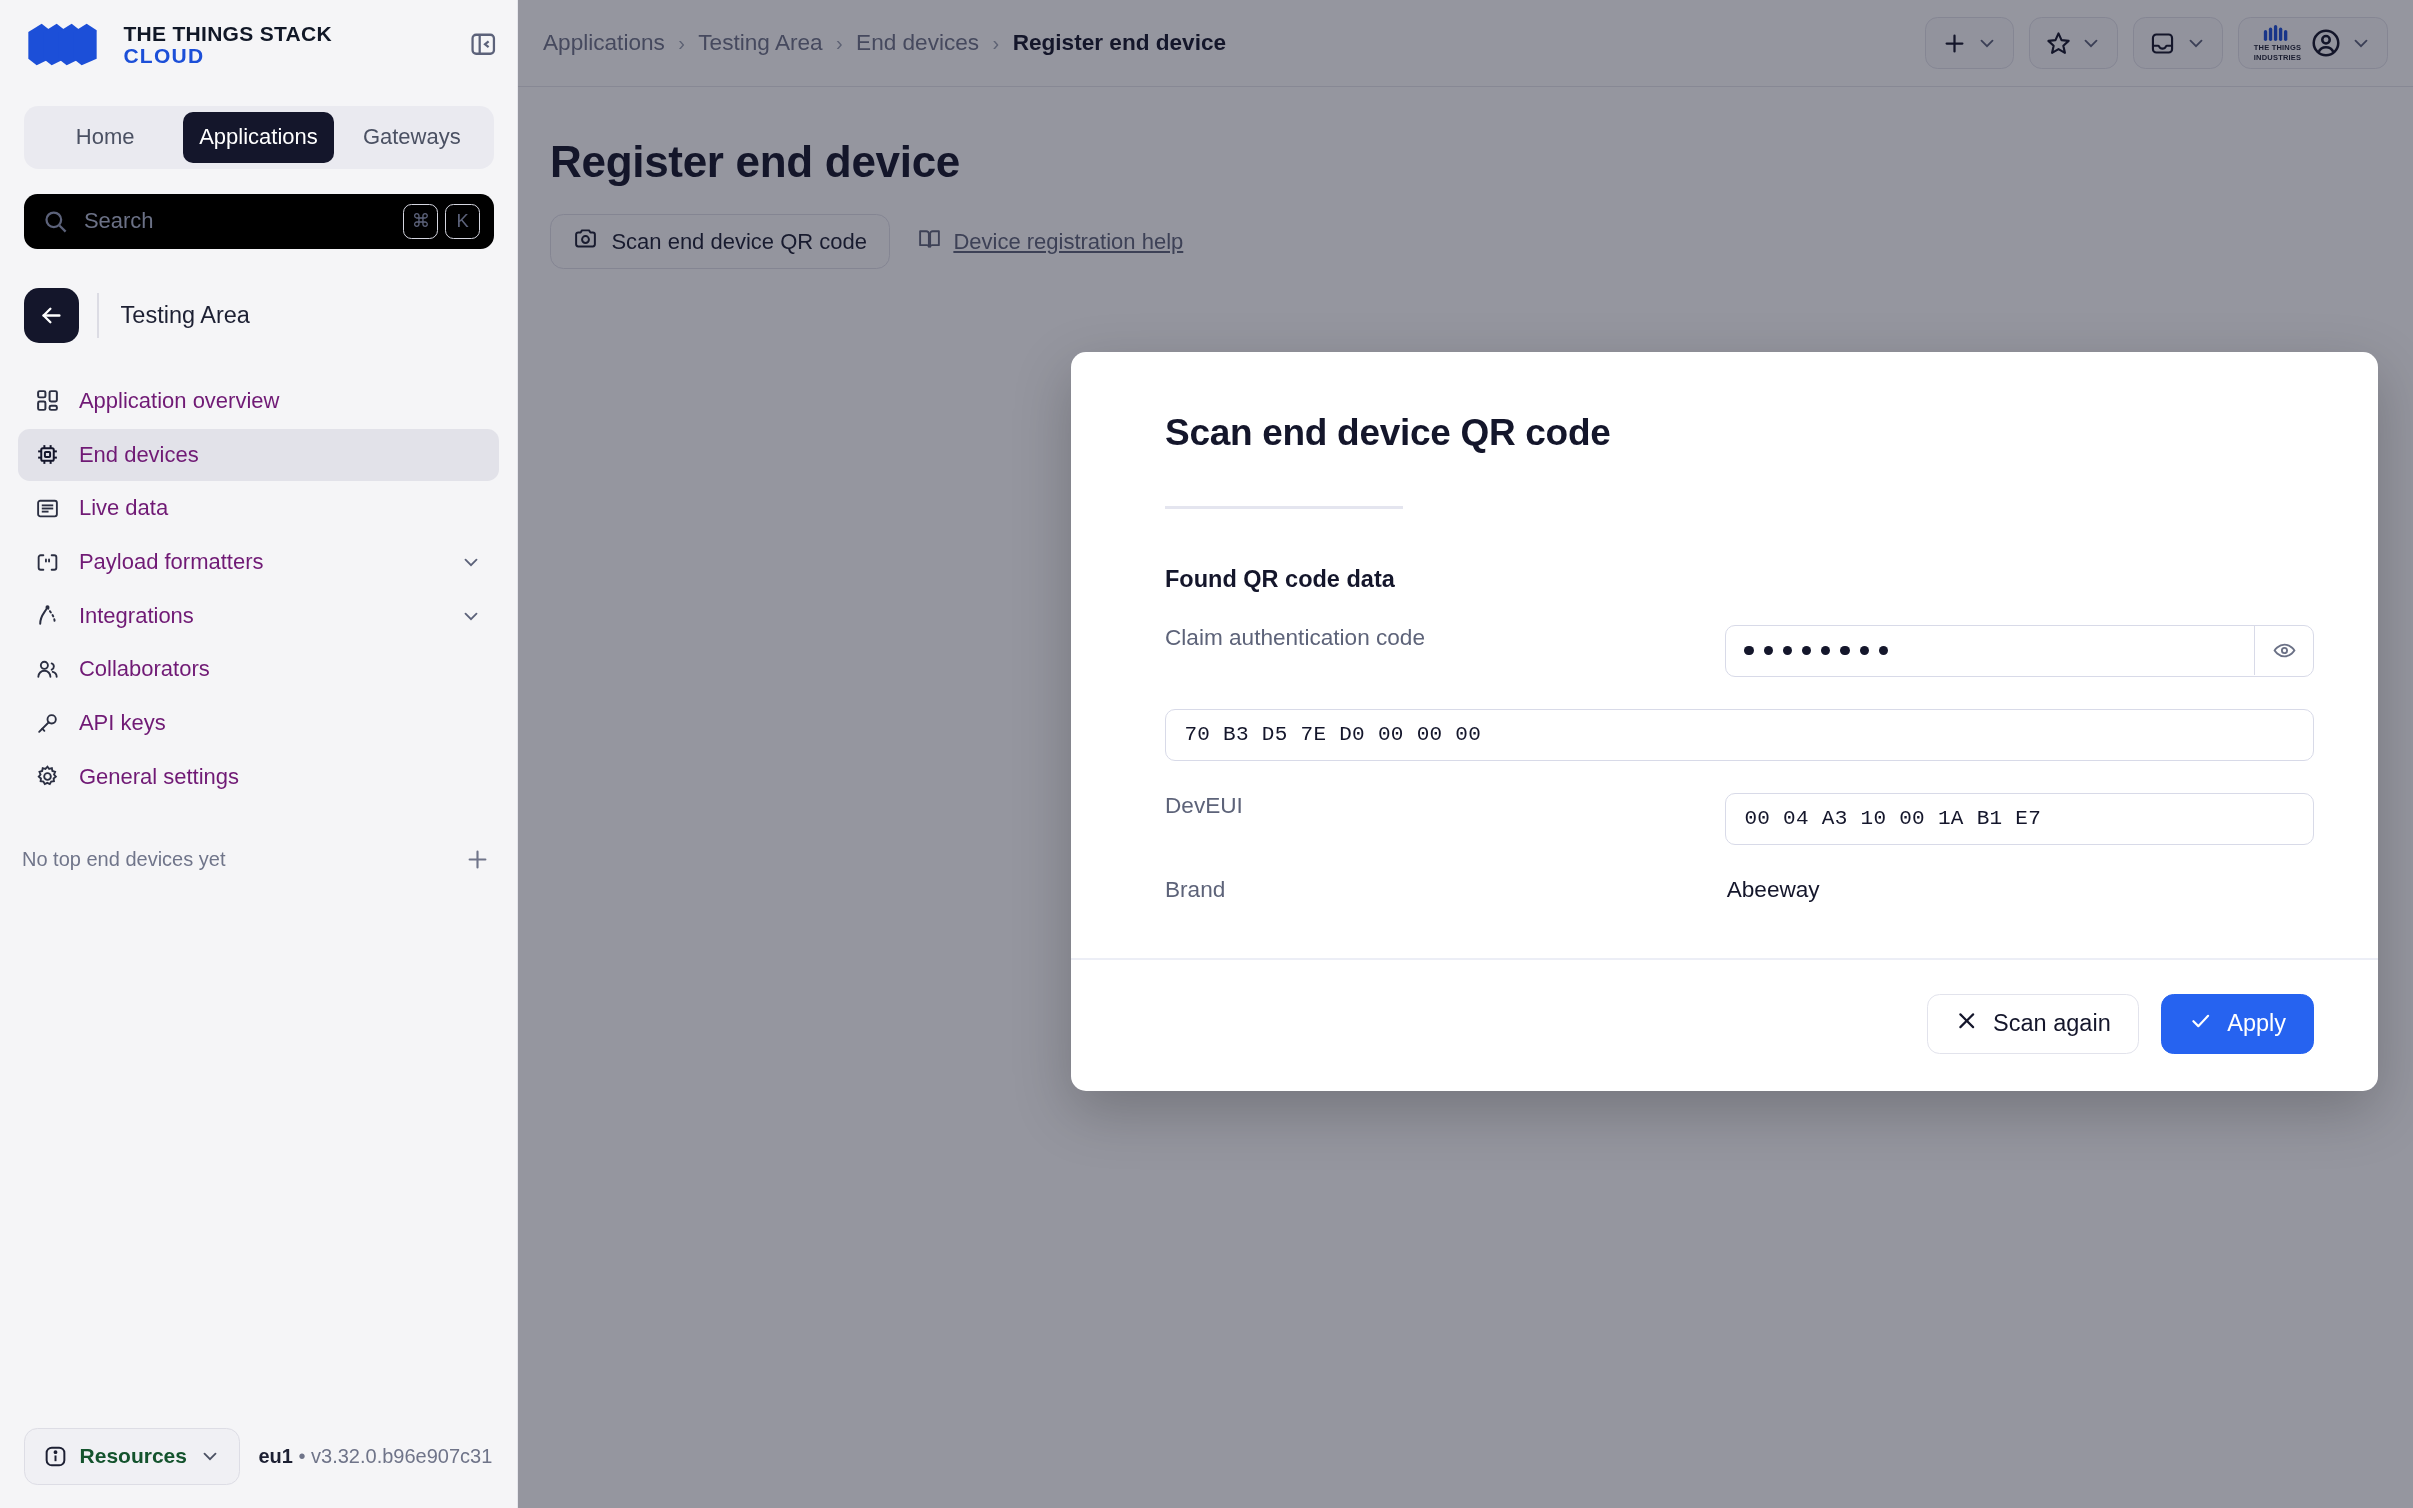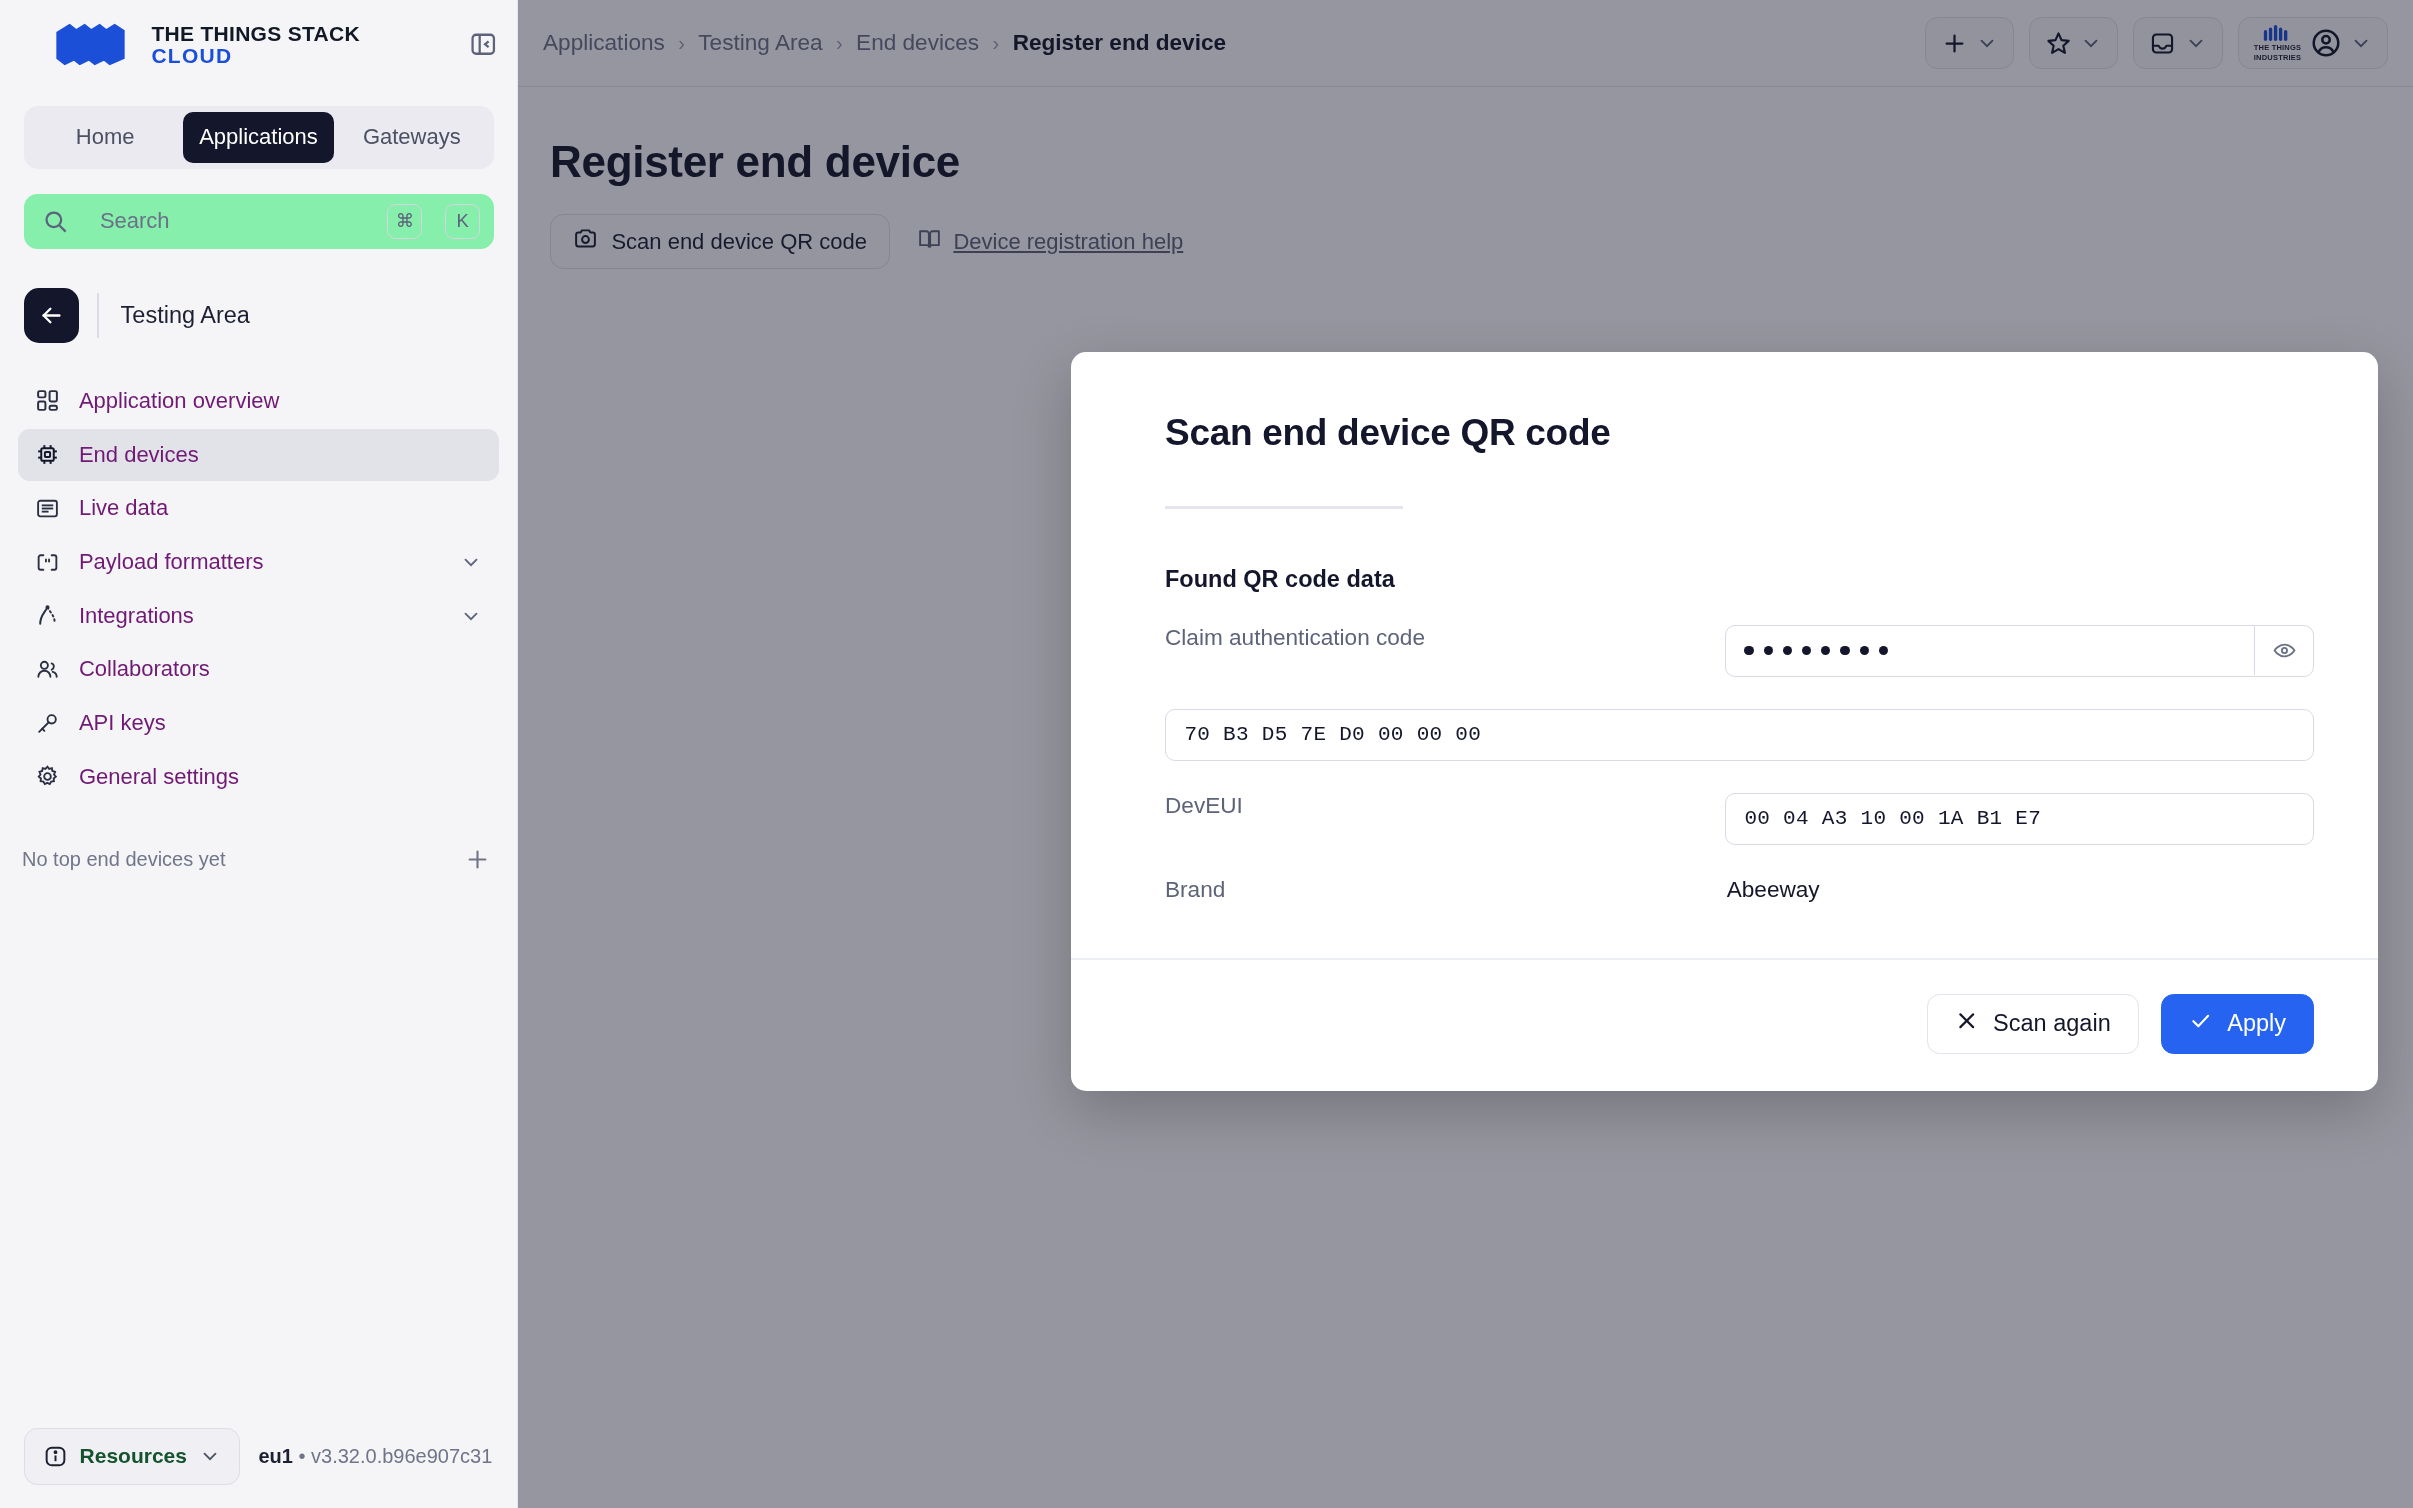--- a/index.html
+++ b/index.html
@@ -12,33 +12,33 @@
   .app { position: relative; width: 2413px; height: 1508px; display: flex; }
 
   
   .sidebar {
     width: 518px; height: 1508px;
     background: #f5f5f7;
     border-right: 1.7px solid #e6e6ec;
     display: flex; flex-direction: column;
     position: relative; flex: 0 0 518px;
   }
-  .sb-top { height: 89px; display: flex; align-items: center; padding: 0 14px 0 25px; margin-left: 28px; }
+  .sb-top { height: 89px; display: flex; align-items: center; padding: 0 14px 0 25px; }
   .logo-wrap { display: flex; align-items: center; gap: 18.4px; flex: 1; }
   .logo-mark { width: 80px; height: 45px; display: block; flex: 0 0 80px; }
   .logo-text { line-height: 1.04; }
   .logo-l1 { font-size: 21px; font-weight: 700; color: #111827; letter-spacing: 0.3px; }
   .logo-l2 { font-size: 21px; font-weight: 700; color: #1c4fd8; letter-spacing: 1.3px; }
   .collapse-btn { width: 39px; height: 39px; display: flex; align-items: center; justify-content: center; cursor: pointer; }
 
   .seg-wrap { margin: 17px 23.5px 0 23.5px; background: #eaeaf0; border-radius: 14.2px; padding: 5.9px; display: flex; gap: 1.7px; }
   .seg { flex: 1; text-align: center; padding: 12.6px 0; font-size: 22px; color: #4b5163; border-radius: 10px; cursor: pointer; }
   .seg.active { background: #14162b; color: #ffffff; font-weight: 400; }
 
-  .search-box { margin: 25px 23.5px 0 23.5px; height: 55px; background: #86efac; border-radius: 13.4px; display: flex; align-items: center; padding: 0 13.4px 0 18.4px; cursor: text; gap: 16px; }
+  .search-box { margin: 25px 23.5px 0 23.5px; height: 55px; background: #000000; border-radius: 13.4px; display: flex; align-items: center; padding: 0 13.4px 0 18.4px; cursor: text; }
   .search-box .ph { flex: 1; font-size: 22px; color: #6b7186; margin-left: 15px; }
   .kbd { width: 35px; height: 35px; border: 1.7px solid #d5d6e0; border-radius: 8.4px; display: flex; align-items: center; justify-content: center; font-size: 18.4px; color: #5c627a; margin-left: 6.7px; }
 
   .app-header { margin: 39px 23.5px 0 23.5px; display: flex; align-items: center; gap: 0; }
   .back-btn { width: 55px; height: 55px; border-radius: 15px; background: #14162b; display: flex; align-items: center; justify-content: center; cursor: pointer; flex: 0 0 55px; }
   .app-sep { width: 1.7px; height: 45px; background: #dcdce4; margin: 0 22px 0 18.4px; }
   .app-name { font-size: 23.5px; color: #1d2033; }
 
   .nav { margin: 32px 18.4px 0 18.4px; display: flex; flex-direction: column; gap: 1.7px; }
   .nav-item { display: flex; align-items: center; height: 52px; padding: 0 17px 0 15px; border-radius: 11.7px; cursor: pointer; gap: 17px; }

